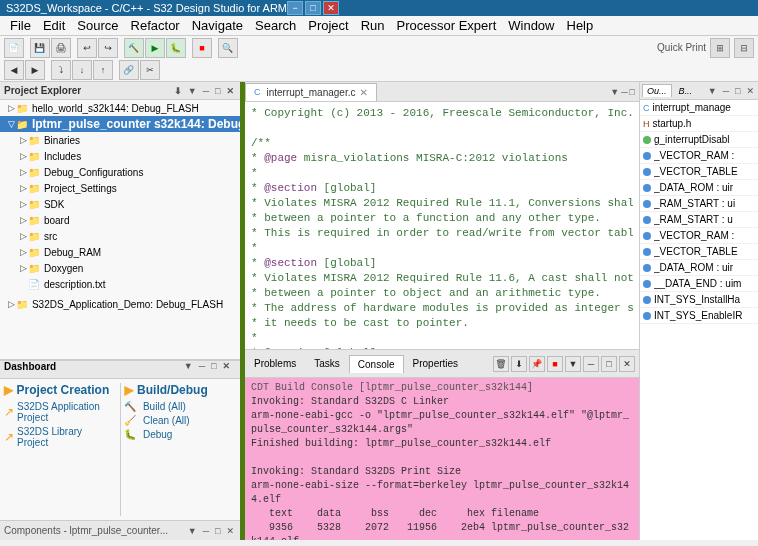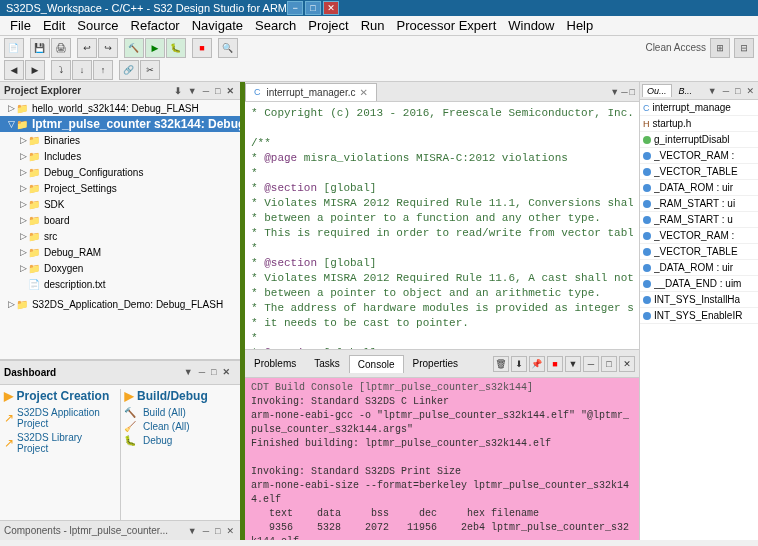--- a/index.html
+++ b/index.html
@@ -34,21 +34,21 @@
     .panel-ctrl { font-size: 9px; cursor: pointer; color: #555; padding: 0 2px; }
     .tree-item { display: flex; align-items: center; padding: 1px 0; cursor: pointer; font-size: 11px; white-space: nowrap; overflow: hidden; }
     .tree-item.highlighted { background: #3a7fc4; color: white; }
     .indent1 { padding-left: 8px; }
     .indent2 { padding-left: 20px; }
     .tree-icon { width: 14px; height: 14px; display: inline-flex; align-items: center; justify-content: center; font-size: 10px; margin-right: 2px; flex-shrink: 0; }
     .folder-icon { color: #f5a623; }
     
     
     #dashboard { height: 160px; border-top: 1px solid #ccc; overflow: hidden; }
-    .dashboard-header { background: #e8e8e8; border-bottom: 1px solid #ccc; height: 24px; display: flex; align-items: center; padding: 0 4px; font-size: 10px; font-weight: bold; }
+    .dashboard-header { background: #e8e8e8; border-bottom: 1px solid #ccc; height: 18px; display: flex; align-items: flex-start; padding: 0 4px; font-size: 10px; font-weight: bold; }
     .dashboard-header .panel-controls { margin-left: auto; display: flex; gap: 2px; }
     .dash-content { display: flex; height: calc(100% - 18px); }
     .dash-col { flex: 1; padding: 4px; }
     .dash-section-title { font-size: 12px; font-weight: bold; color: #1a6496; margin-bottom: 4px; }
     .dash-link { font-size: 10px; color: #1a6496; cursor: pointer; display: flex; align-items: center; gap: 3px; margin-bottom: 3px; }
     .dash-link .arrow { color: #f5a623; font-size: 12px; }
     .dash-divider { width: 1px; background: #ccc; margin: 4px 0; }
     
     
     #components-bar { height: 20px; border-top: 1px solid #ccc; background: #e8e8e8; display: flex; align-items: center; padding: 0 4px; font-size: 10px; color: #555; }
@@ -136,21 +136,21 @@
     <div class="tb-btn">↪</div>
     <div class="tb-sep"></div>
     <div class="tb-btn" style="background:#d4edda;">🔨</div>
     <div class="tb-btn" style="background:#d4edda; color:green;">▶</div>
     <div class="tb-btn" style="background:#d4edda;">🐛</div>
     <div class="tb-sep"></div>
     <div class="tb-btn" style="color:red;">■</div>
     <div class="tb-sep"></div>
     <div class="tb-btn">🔍</div>
     <div class="quick-access">
-      <span>Clean Access</span>
+      <span>Quick Print</span>
       <div class="qa-btn">⊞</div>
       <div class="qa-btn">⊟</div>
     </div>
   </div>
   <div class="toolbar-row" style="height:22px;">
     <div class="tb-btn">◀</div>
     <div class="tb-btn">▶</div>
     <div class="tb-sep"></div>
     <div class="tb-btn">⤵</div>
     <div class="tb-btn">↓</div>

